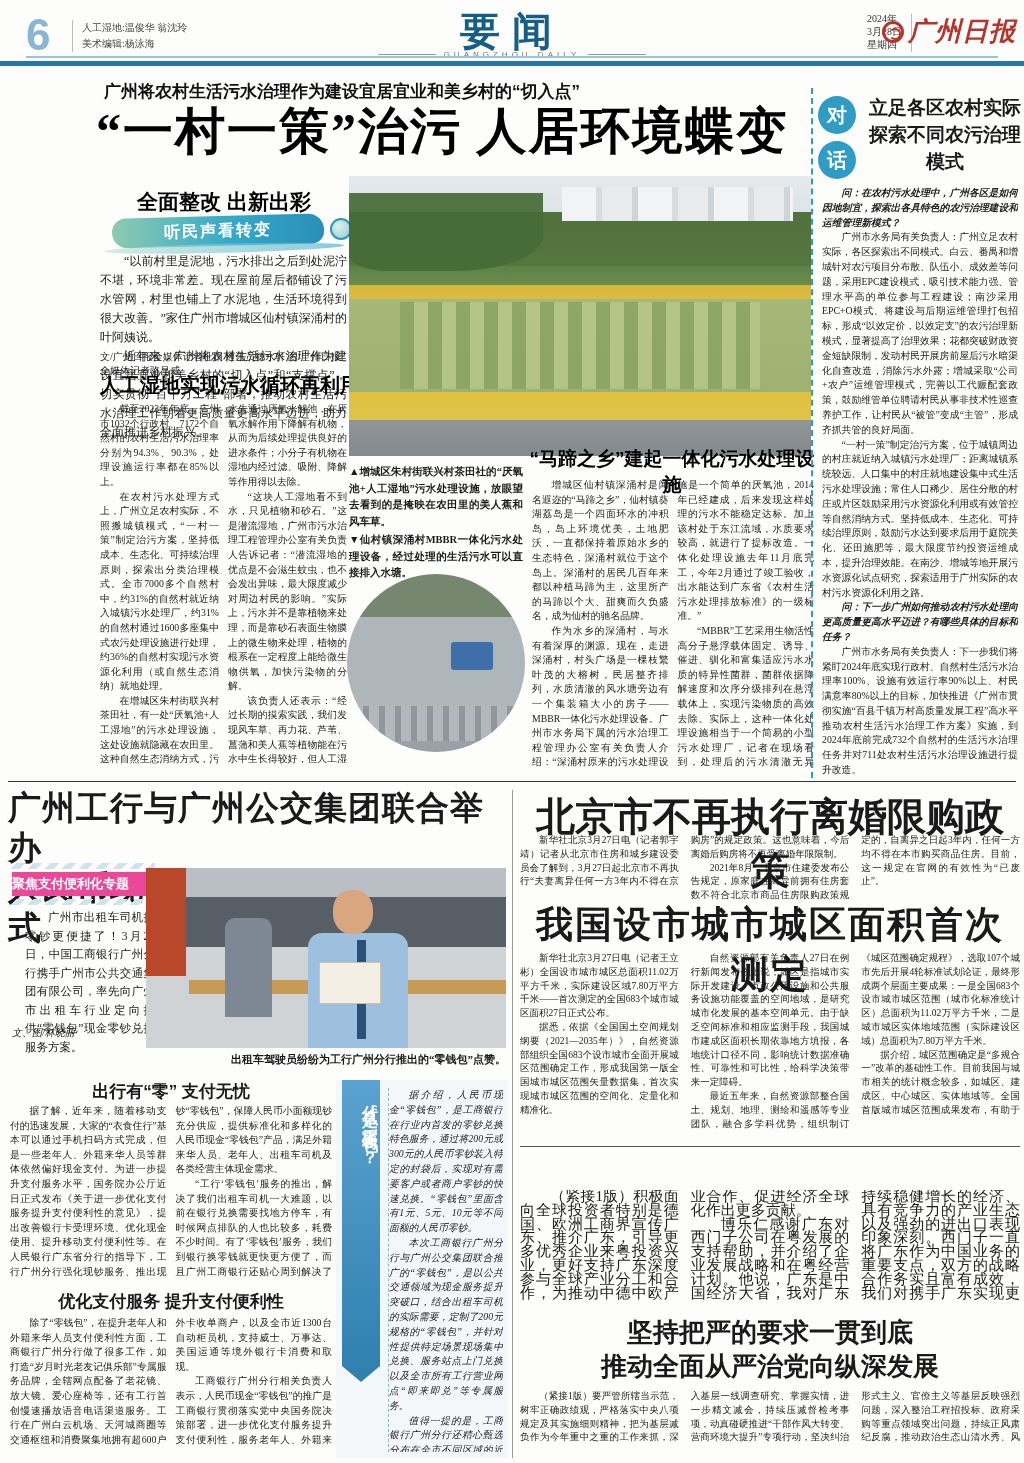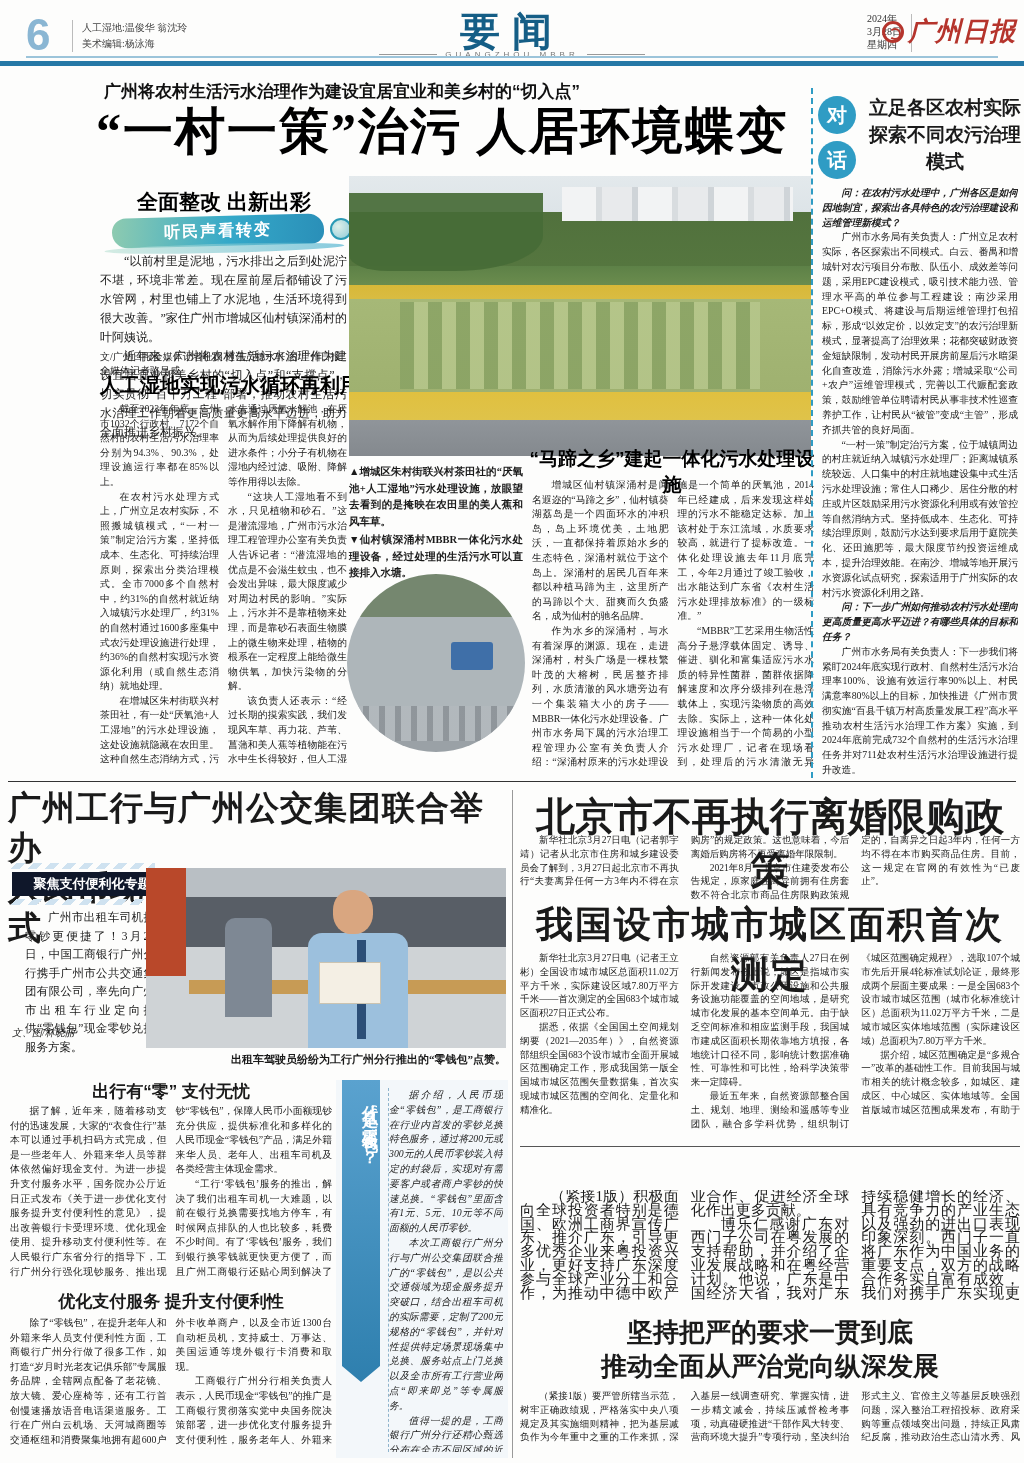--- a/index.html
+++ b/index.html
@@ -98,23 +98,23 @@
      font-size:9.8px; line-height:14.8px; overflow:hidden; }
   .dlg-body p { margin:0; text-indent:2em; text-align:justify; }
   .dlg-q { font-weight:bold; font-style:italic; color:#222; }
 
   .divider-main { position:absolute; left:8px; top:781px; width:1008px; height:1px; background:#333; }
   .vrule { position:absolute; left:512px; top:790px; height:668px; width:1px; background:#999; }
 
   
   .bank-headline { position:absolute; left:8px; top:788px; width:498px; text-align:left;
      font-weight:900; font-size:33px; line-height:40px; letter-spacing:1px; }
-  .bank-badge { position:absolute; left:12px; top:872px; width:160px; height:24px; background:#0f172a;
+  .bank-badge { position:absolute; left:12px; top:872px; width:160px; height:24px; background:#ec4899;
      color:#fff; font-family:"Liberation Sans",sans-serif; font-weight:bold; font-size:13px;
-     line-height:24px; text-align:center; }
+     line-height:24px; }
   .bank-badge:before { content:""; position:absolute; left:-2px; top:-9px; width:145px; height:6px;
      background:repeating-linear-gradient(-45deg,#cfe2f0 0 6px,transparent 6px 12px); }
   .bank-badge:after { content:""; position:absolute; left:-2px; bottom:-9px; width:145px; height:6px;
      background:repeating-linear-gradient(-45deg,#cfe2f0 0 6px,transparent 6px 12px); }
   .bank-intro { position:absolute; left:25px; top:908px; width:130px; font-size:11.5px; line-height:18.5px; }
   .bank-intro p { margin:0; text-indent:2em; text-align:justify; }
   .bank-intro-byline { position:absolute; left:12px; top:1026px; width:130px; text-align:left;
      font-size:10px; font-style:italic; }
   .photo-bank { position:absolute; left:146px; top:868px; width:360px; height:180px; overflow:hidden;
      background:linear-gradient(180deg,#b9bfc4 0 16%,#585e66 16% 44%,#cfd3d6 44% 100%); }
@@ -169,21 +169,21 @@
 <body>
 
 <div class="page">
 
   <div class="pagenum">6</div>
   <div class="editors">
     <div>人工湿地:温俊华 翁沈玲</div>
     <div>美术编辑:杨泳海</div>
   </div>
   <div class="section-title">要闻</div>
-  <div class="gzdaily">GUANGZHOU MBBR</div>
+  <div class="gzdaily">GUANGZHOU DAILY</div>
   <div class="dateblock">
     <div>2024年</div>
     <div>3月28日</div>
     <div>星期四</div>
   </div>
   <div class="datesep"></div>
   <div class="masthead"><span class="masthead-icon"></span><span>广州日报</span></div>
   <div class="rule-light"></div>
   <div class="rule-dark"></div>
 

